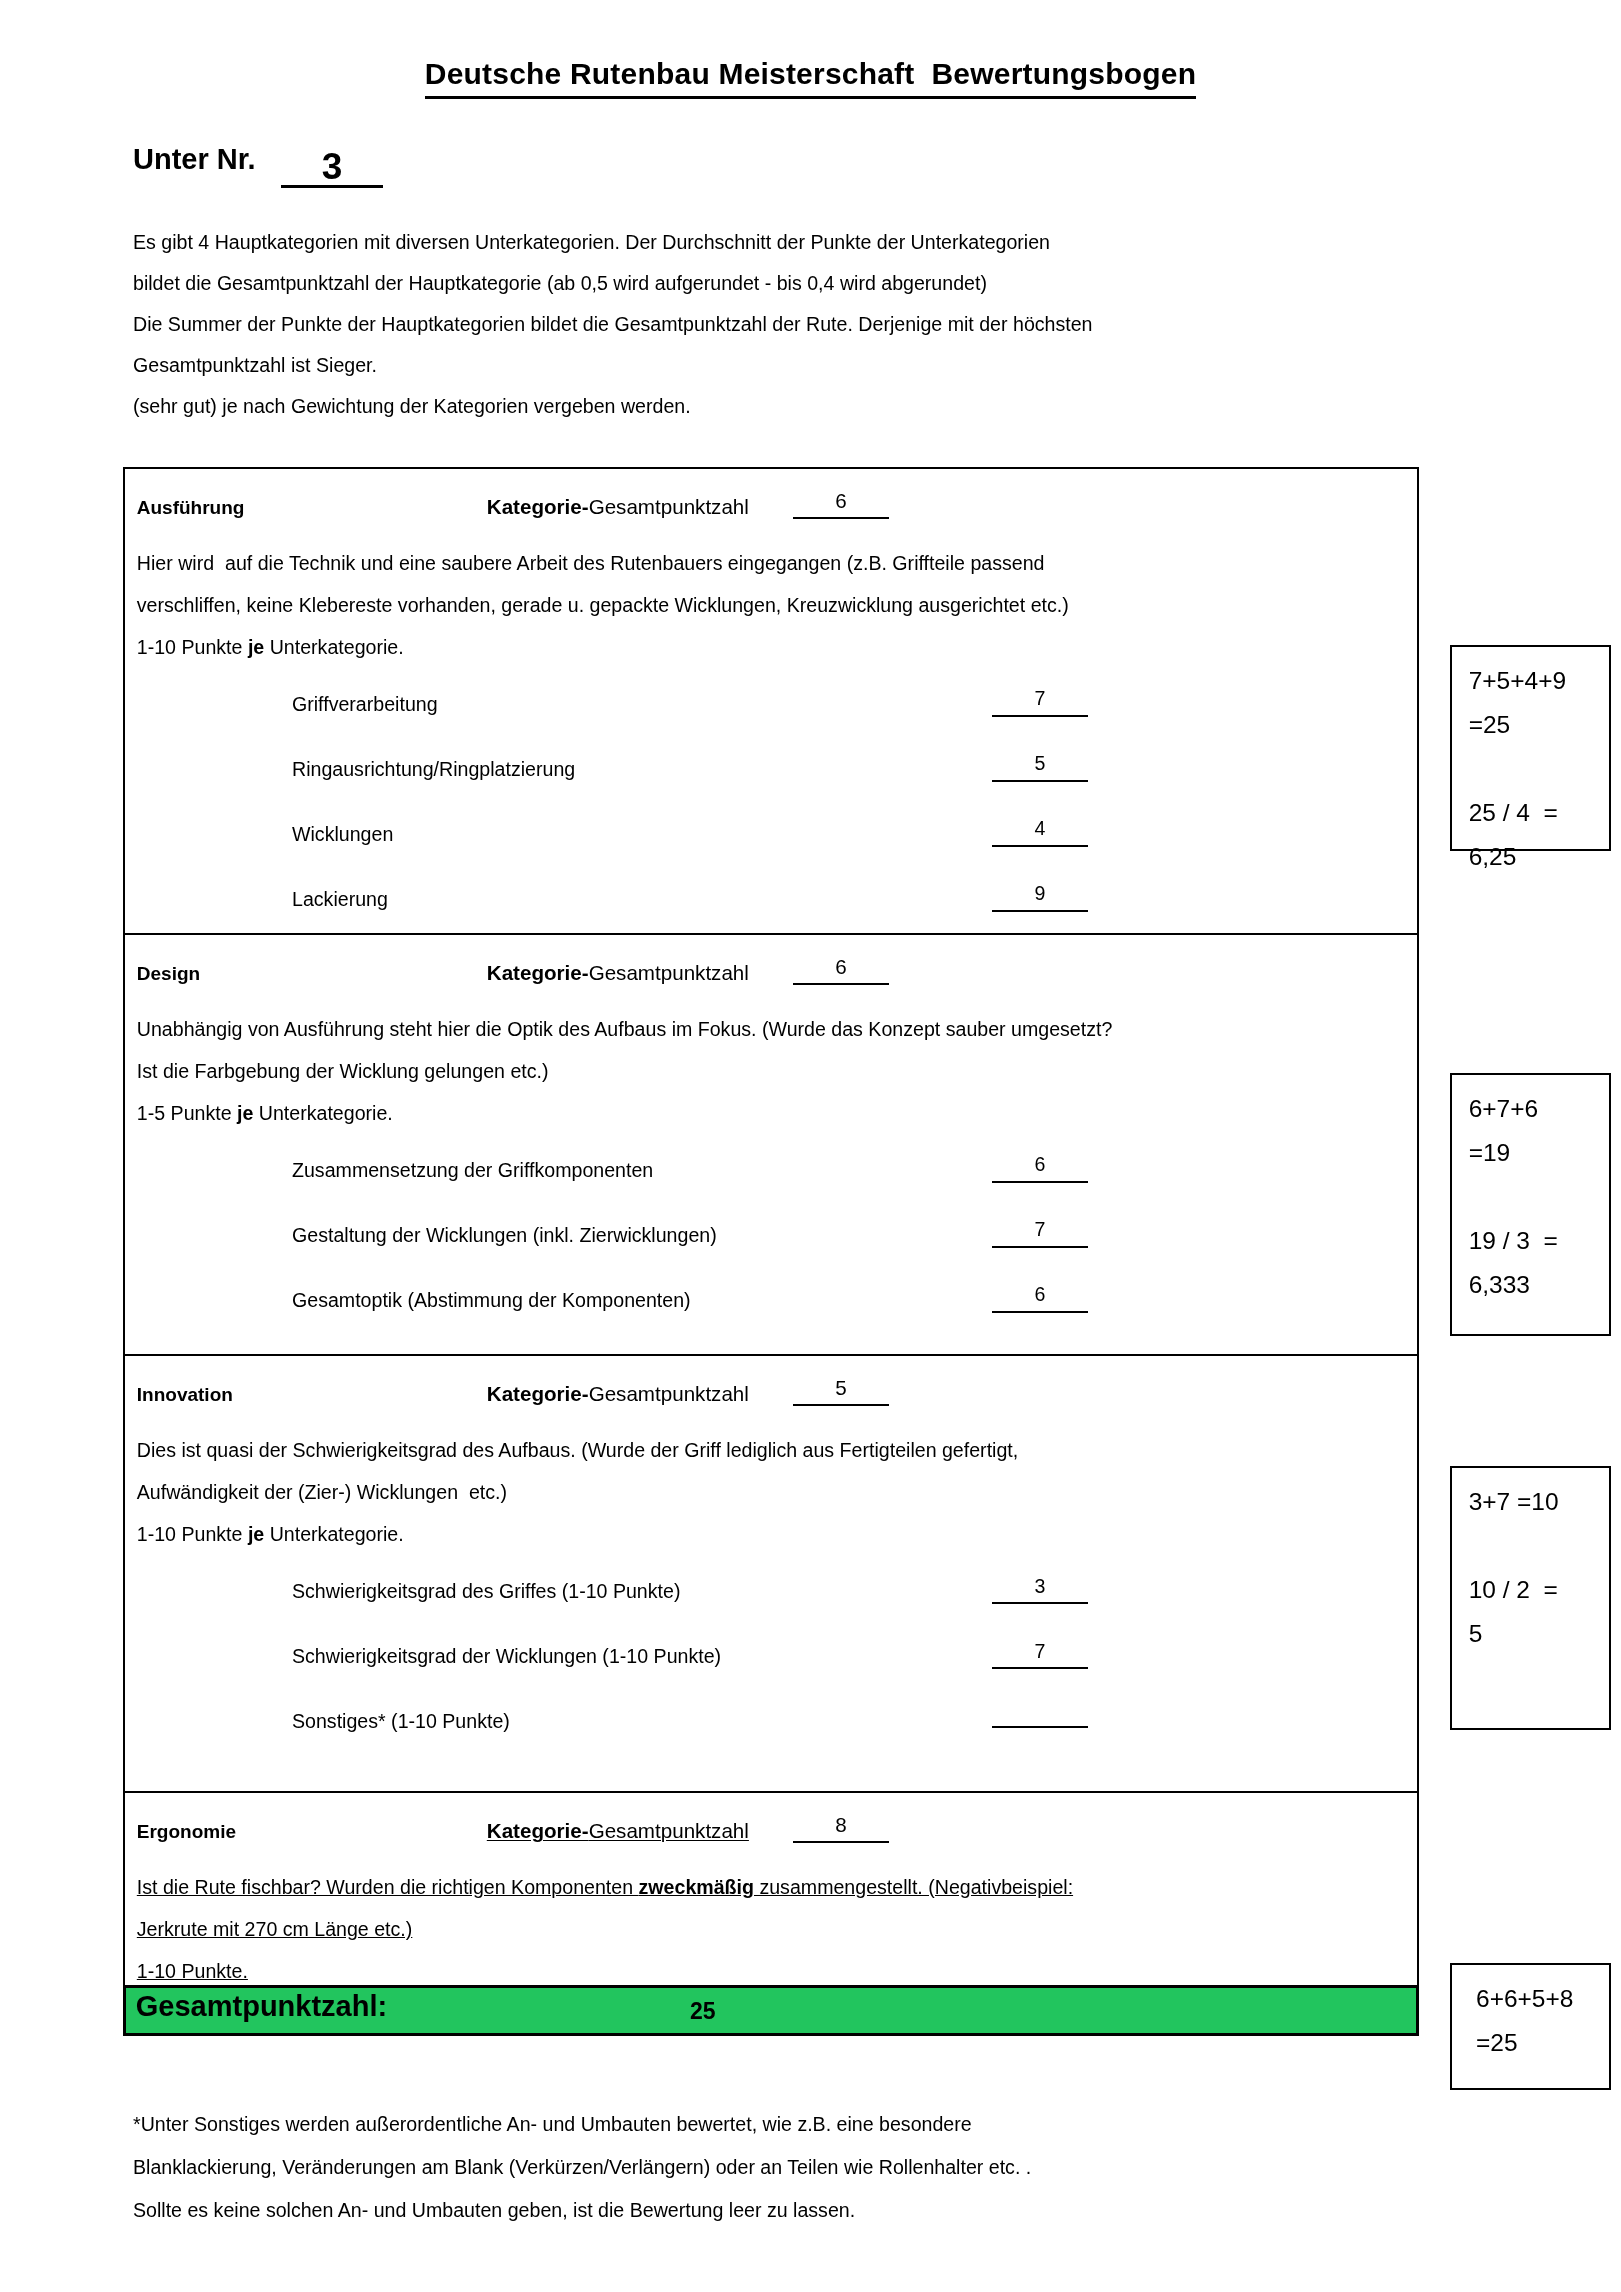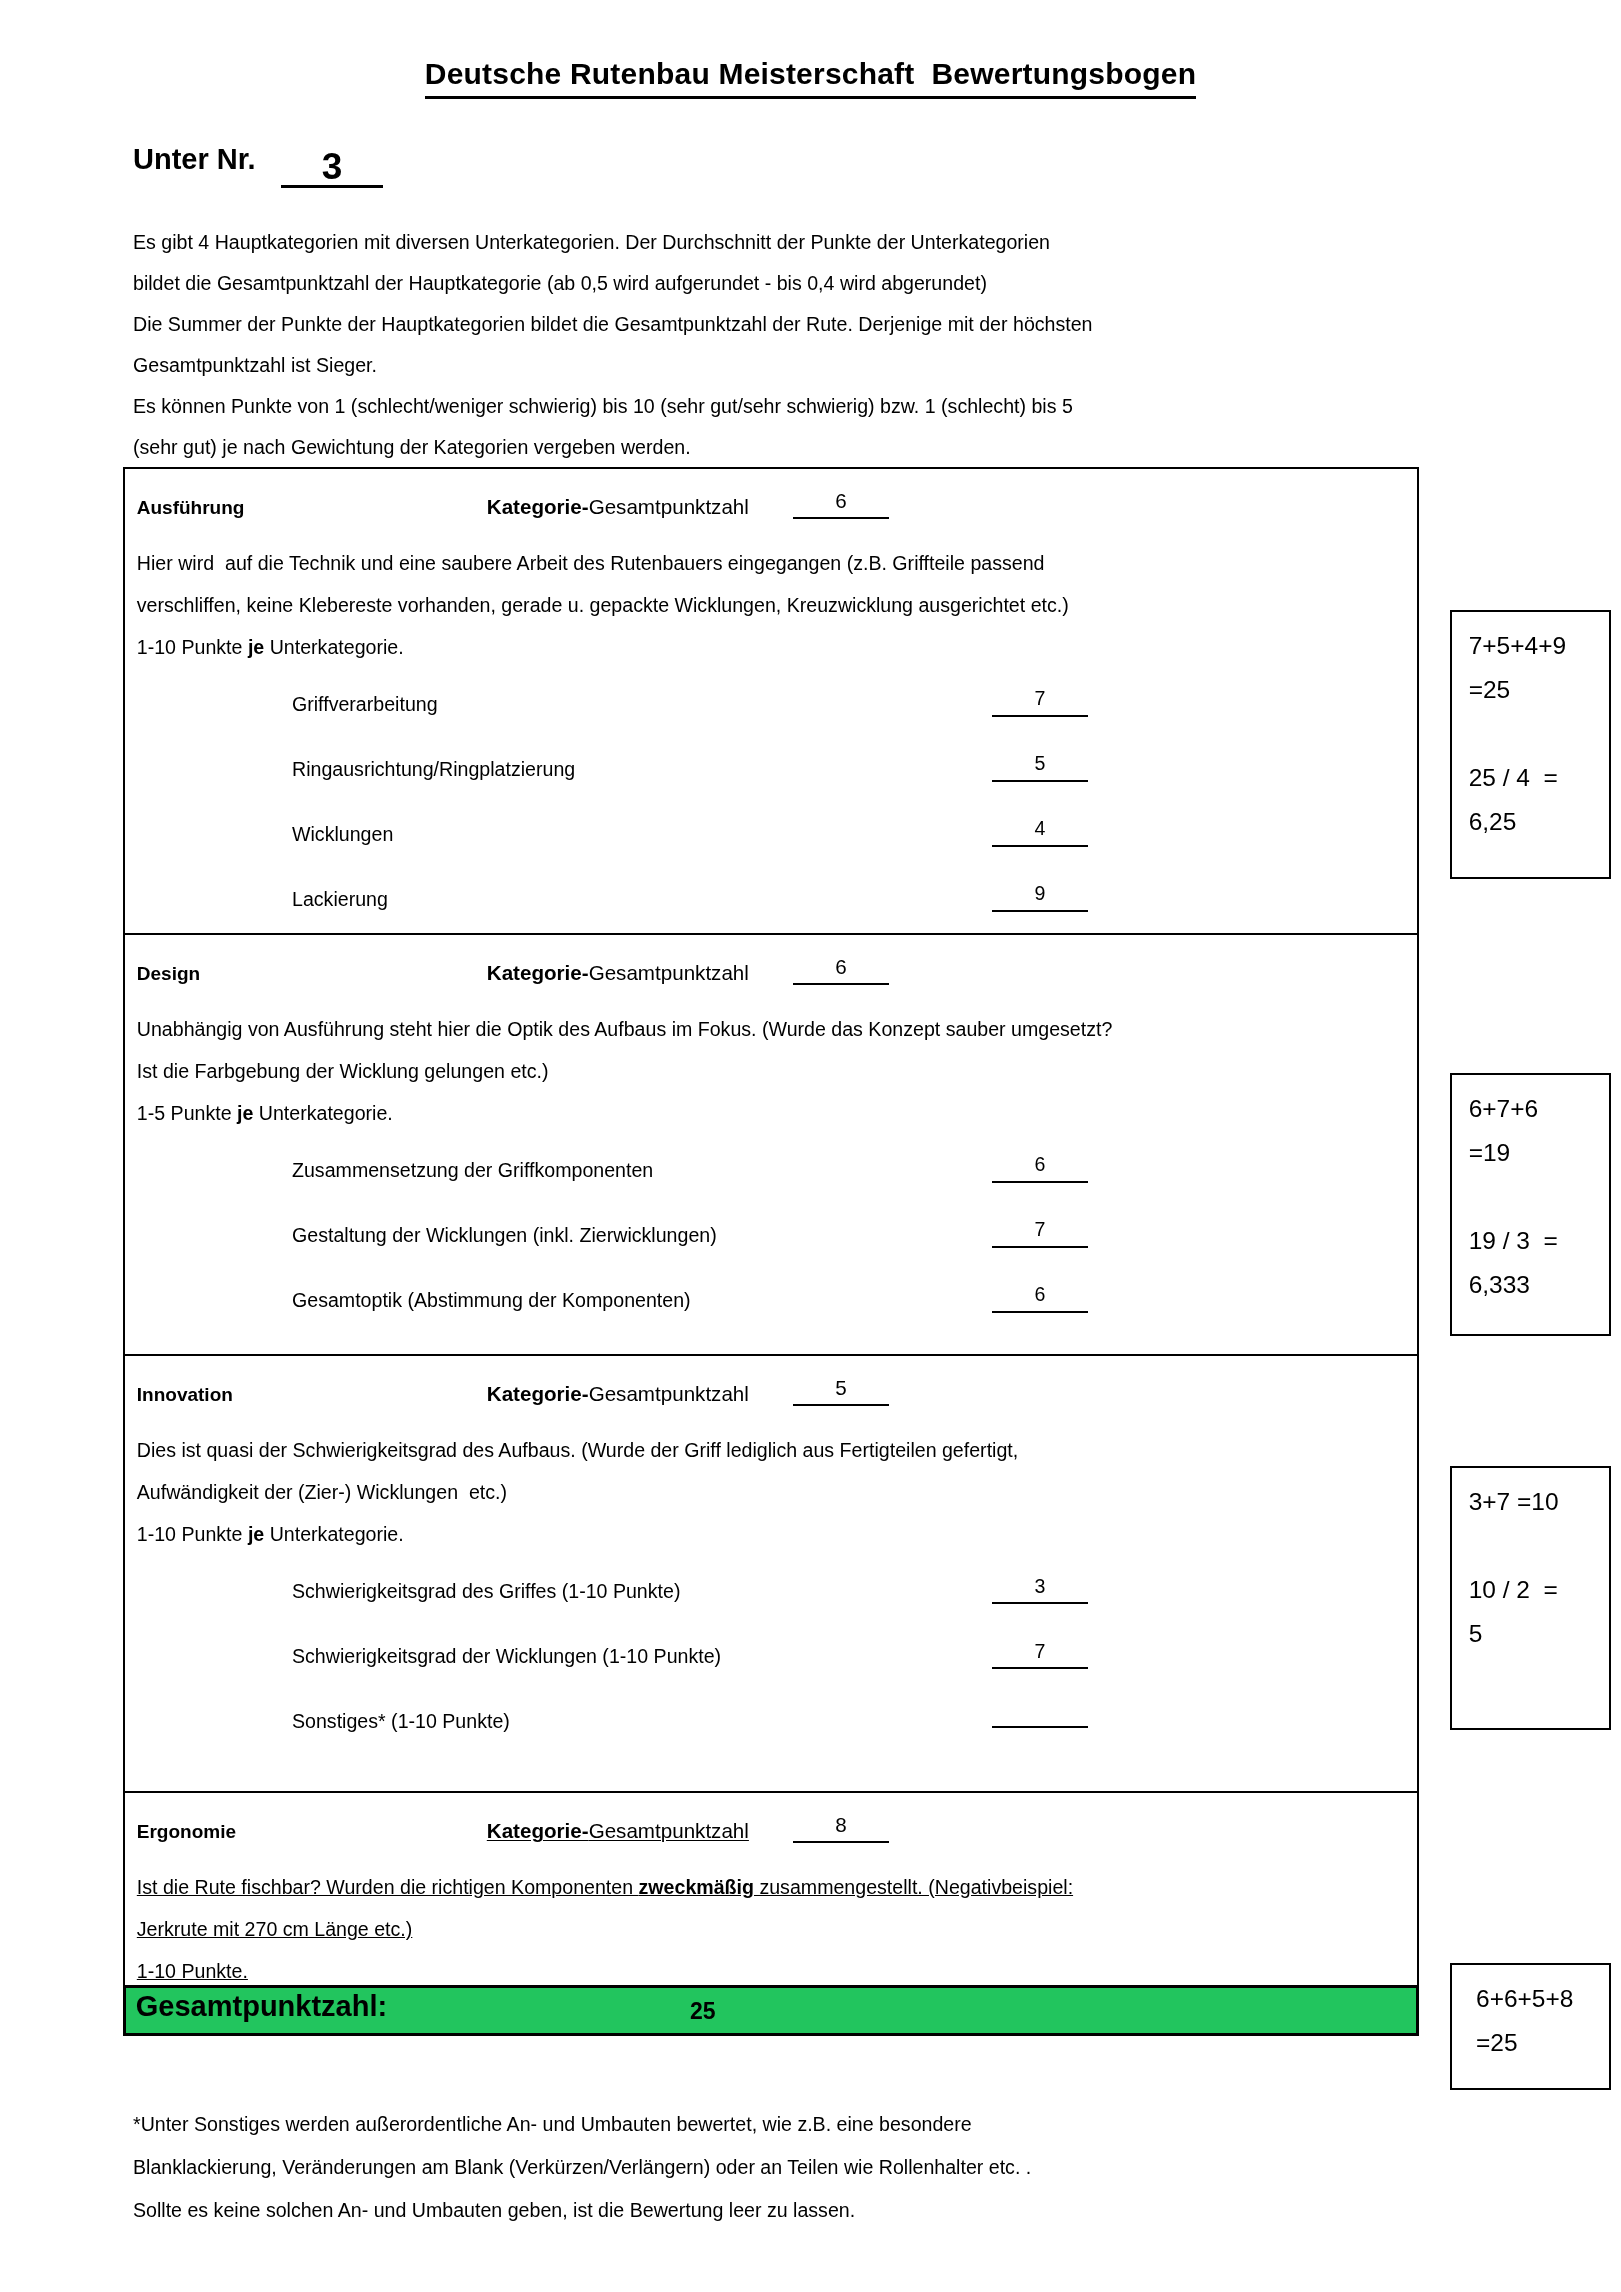--- a/index.html
+++ b/index.html
@@ -82,21 +82,21 @@
   .calc-box {
     position: absolute;
     left: 1450px;
     width: 161px;
     border: 2.9px solid #000;
     padding: 11.8px 0 0 16.7px;
     font-size: 24.5px;
     background: #fff;
   }
   .calc-box .cline { min-height: 44px; line-height: 44px; white-space: pre; }
-  .calc-a { top: 610px; height: 269px; }
+  .calc-a { top: 645px; height: 206px; }
   .calc-b { top: 1073px; height: 263px; }
   .calc-c { top: 1466px; height: 264px; }
   .calc-d { top: 1963px; height: 127px; padding-left: 24px; }
   
   .footnote { position: absolute; left: 133px; top: 2103px; font-size: 19.6px; }
   .footnote .line { height: 43px; line-height: 43px; white-space: pre; }
 </style>
 </head>
 <body>
 
@@ -108,21 +108,20 @@
 
   <div class="rute-row">
     <span>Unter Nr.</span><span class="rute-line">3</span>
   </div>
 
   <div class="intro">
     <div class="line">Es gibt 4 Hauptkategorien mit diversen Unterkategorien. Der Durchschnitt der Punkte der Unterkategorien</div>
     <div class="line">bildet die Gesamtpunktzahl der Hauptkategorie (ab 0,5 wird aufgerundet - bis 0,4 wird abgerundet)</div>
     <div class="line">Die Summer der Punkte der Hauptkategorien bildet die Gesamtpunktzahl der Rute. Derjenige mit der höchsten</div>
     <div class="line">Gesamtpunktzahl ist Sieger.</div>
-    <div class="line">Es können Punkte von 1 (schlecht/weniger schwierig) bis 10 (sehr gut/sehr schwierig) bzw. 1 (schlecht) bis 5</div>
     <div class="line">(sehr gut) je nach Gewichtung der Kategorien vergeben werden.</div>
   </div>
 
   <div class="main-col">
 
     <div class="cat-box" style="height:469px;">
       <div class="cat-head">
         <span class="cat-name">Ausführung</span><span class="cat-head-labels"><span class="b">Kategorie-</span><span>Gesamtpunktzahl</span></span><span class="head-score">6</span>
       </div>
       <div class="cat-desc">

